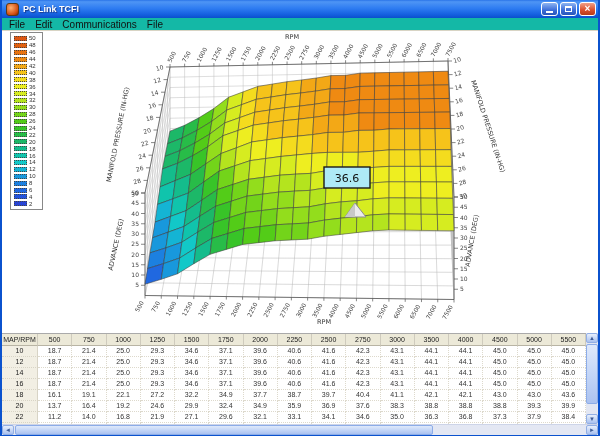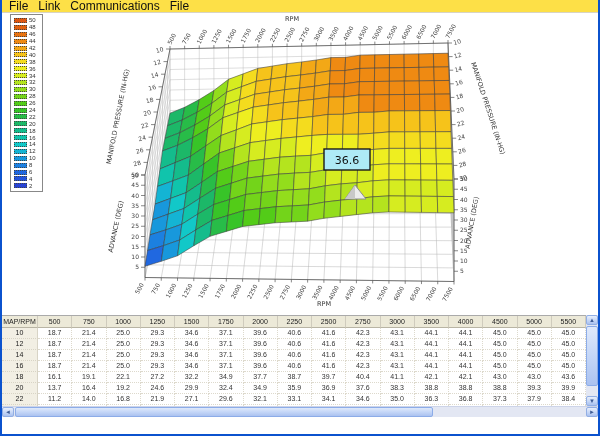--- a/index.html
+++ b/index.html
@@ -10,21 +10,21 @@
   .app-icon{width:11px;height:11px;border-radius:3px;background:radial-gradient(circle at 35% 35%,#ffb070,#d04a10 70%,#6a2400);border:1px solid #5a3a18;margin-right:4px;flex:0 0 auto;}
   .tb-title{color:#fff;font-size:9px;font-weight:bold;text-shadow:1px 1px 1px #1a3a8a;flex:1 1 auto;white-space:nowrap;}
   .winbtns{display:flex;gap:2px;}
   .wbtn{width:17px;height:14px;border:1px solid #fff;border-radius:3px;display:flex;align-items:center;justify-content:center;box-sizing:border-box;}
   .wbtn.min,.wbtn.max{background:linear-gradient(180deg,#8db4f2,#3a6cd8 60%,#2a55b8);}
   .wbtn.close{background:linear-gradient(180deg,#f0a088,#dd5330 55%,#b83a18);}
   .glyph-min{width:7px;height:2px;background:#fff;margin-top:6px;}
   .glyph-max{width:7px;height:6px;border:1px solid #fff;border-top:2px solid #fff;box-sizing:border-box;}
   .glyph-x{color:#fff;font-size:10px;font-weight:bold;line-height:10px;}
   
-  .menubar{height:12px;background:#fde047;border-bottom:1px solid #d8d4c4;display:flex;align-items:center;font-size:12px;color:#111;}
+  .menubar{height:12px;background:#14b8a6;border-bottom:1px solid #d8d4c4;display:flex;align-items:center;font-size:10px;color:#111;}
   .mi{padding:0 5px;}
   .mi:first-child{margin-left:2px;}
   
   .client{position:relative;width:596px;height:403px;background:#fff;}
   
   .legend{position:absolute;left:8px;top:1px;width:33px;border:1px solid #888;background:#fff;padding:2px 0 2px 3px;box-sizing:border-box;}
   .lrow{height:6.9px;display:flex;align-items:center;}
   .sw{width:13px;height:5px;border:1px dotted #444;box-sizing:border-box;flex:0 0 auto;}
   .lv{font-size:6px;color:#333;margin-left:2px;line-height:6px;}
   
@@ -41,23 +41,38 @@
   .vsb{position:absolute;left:584px;top:302px;width:12px;height:91px;background:#e3e7f3;}
   .hsb{position:absolute;left:0;top:393px;width:596px;height:10px;background:#e3e7f3;border-top:1px solid #cdd4e8;box-sizing:content-box;}
   .sb-arrow{position:absolute;background:linear-gradient(180deg,#e8effc,#c2d4f5 60%,#aac1ef);border:1px solid #91aee4;border-radius:2px;box-sizing:border-box;display:flex;align-items:center;justify-content:center;font-size:6px;color:#3c5a94;line-height:1;}
   .sb-thumb{position:absolute;background:linear-gradient(180deg,#dfe9fb,#c4d6f7 50%,#abc2f0);border:1px solid #8cace8;border-radius:2px;box-sizing:border-box;}
   .hsb .sb-thumb{background:linear-gradient(180deg,#dfe9fb,#c4d6f7 50%,#abc2f0);}
 </style>
 </head>
 <body>
 
 <div class="window">
+  <div class="titlebar">
+    <span class="app-icon"></span>
+    <span class="tb-title">PC Link TCFI</span>
+    <span class="winbtns">
+      <span class="wbtn min">
+          <span class="glyph-min"></span>
+        </span>
+      <span class="wbtn max">
+          <span class="glyph-max"></span>
+        </span>
+      <span class="wbtn close">
+          <span class="glyph-x">×</span>
+        </span>
+    </span>
+  </div>
   <div class="menubar" id="menubar">
       <span class="mi">File</span>
-      <span class="mi">Link</span>
+      <span class="mi">Edit</span>
       <span class="mi">Communications</span>
       <span class="mi">File</span>
     </div>
   <div class="client">
     <svg id="plot" viewBox="0 0 596 302">
         <line x1="168" y1="138.5" x2="143" y2="264.5" stroke="#b4b4b4" stroke-width="0.5"></line>
         <line x1="182.6315789473684" y1="138.18421052631578" x2="159.26315789473685" y2="264.7105263157895" stroke="#b4b4b4" stroke-width="0.5"></line>
         <line x1="197.26315789473685" y1="137.86842105263156" x2="175.5263157894737" y2="264.92105263157896" stroke="#b4b4b4" stroke-width="0.5"></line>
         <line x1="211.89473684210526" y1="137.55263157894734" x2="191.78947368421052" y2="265.1315789473684" stroke="#b4b4b4" stroke-width="0.5"></line>
         <line x1="226.52631578947367" y1="137.23684210526315" x2="208.05263157894737" y2="265.34210526315786" stroke="#b4b4b4" stroke-width="0.5"></line>

